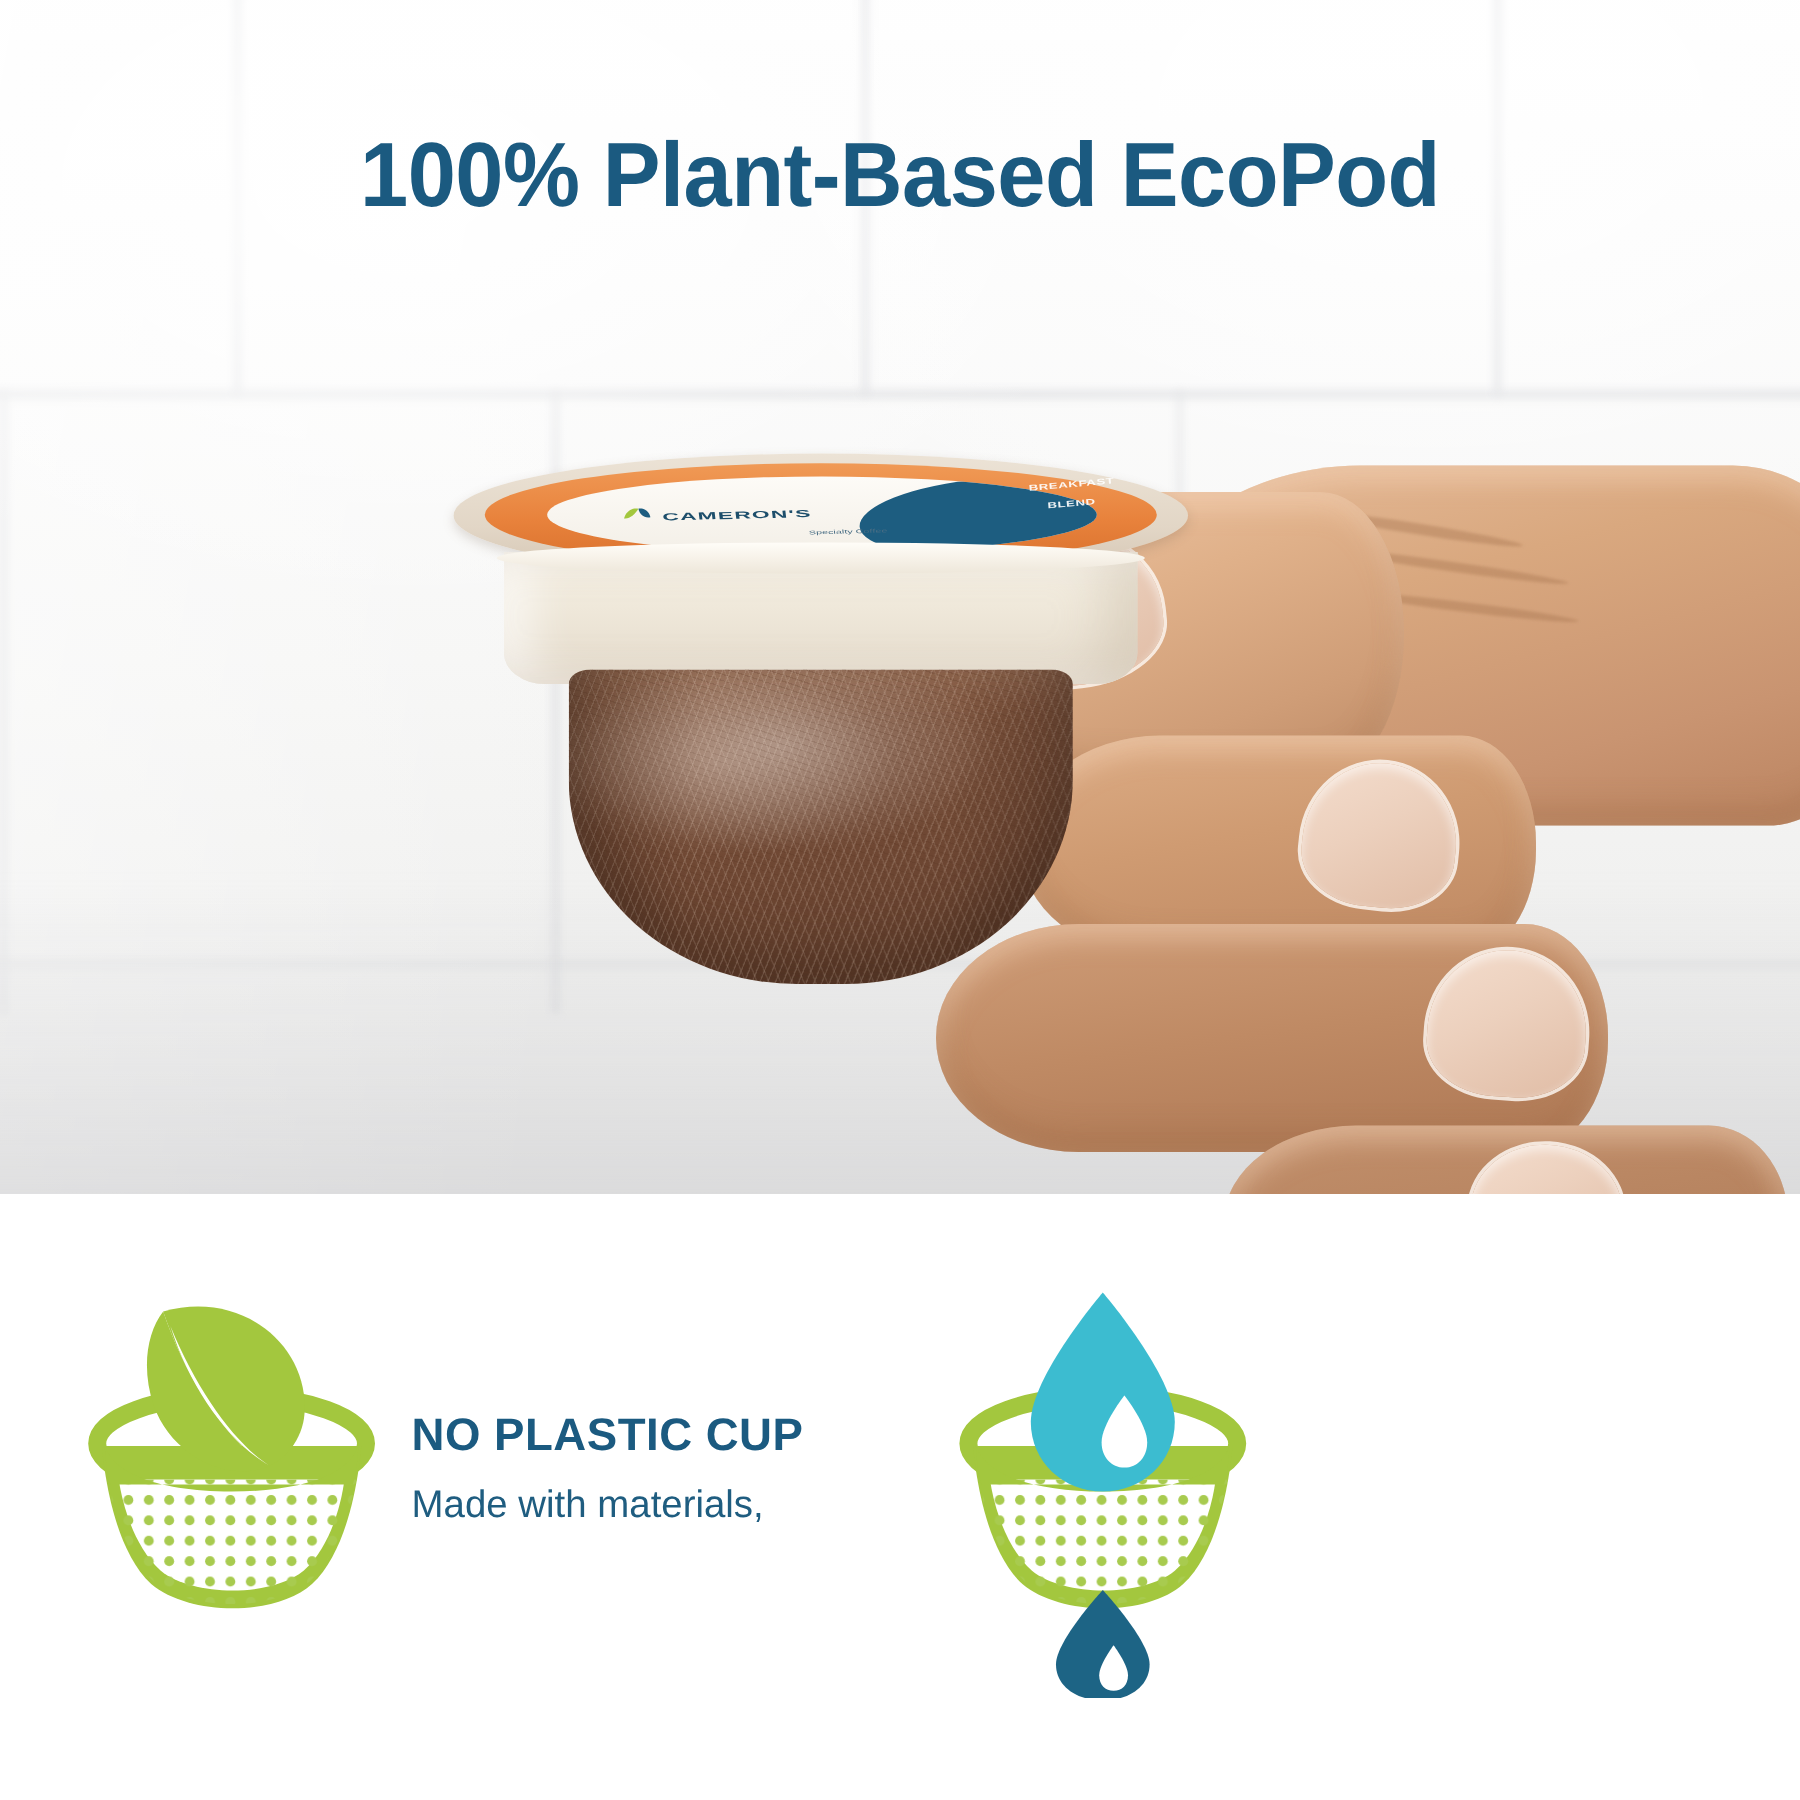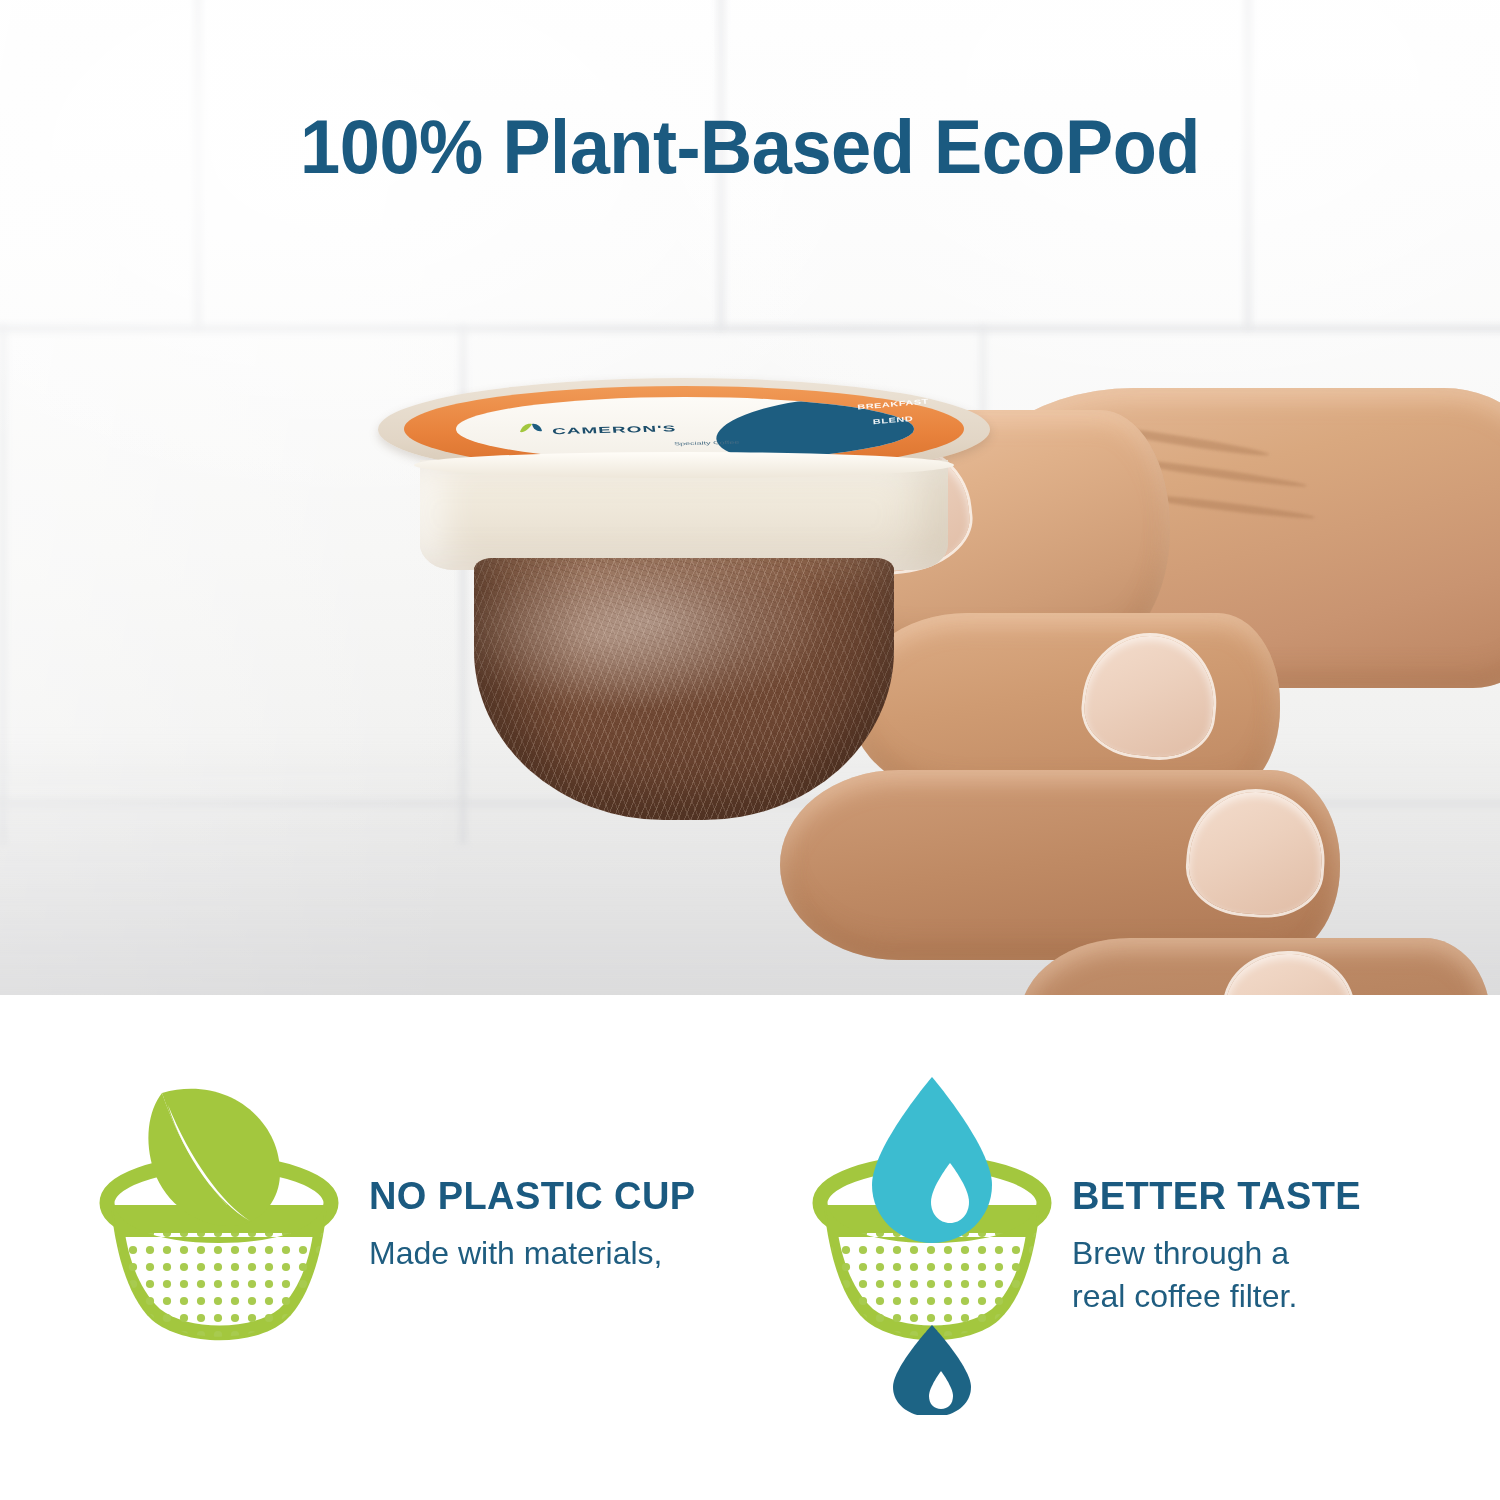--- a/index.html
+++ b/index.html
@@ -237,21 +237,21 @@
     width: 1500px;
     height: 505px;
     background: #ffffff;
     display: flex;
   }
   .feature {
     display: flex;
     align-items: flex-start;
     flex: 1;
   }
-  .feature-left  { padding: 80px 0 0 94px; }
+  .feature-left  { padding: 80px 0 0 68px; }
   .feature-right { padding: 80px 0 0 20px; }
   .feature-icon {
     width: 275px;
     flex: 0 0 275px;
   }
   .feature-icon.tall { width: 265px; flex: 0 0 265px; }
   .feature-text {
     padding-top: 100px;
   }
   .feature-title {
@@ -400,21 +400,14 @@
         </g>
         <path d="M19 124 C19 124,20 152,24 162 L226 162 C230 152,231 124,231 124 C231 150,190 168,125 168 C60 168,19 150,19 124 Z" fill="#a3c73e"></path>
 
         <path d="M125 2 C125 2,185 72,185 110 C185 143,158 168,125 168 C92 168,65 143,65 110 C65 72,125 2,125 2 Z" fill="#3cbcd0"></path>
         <path d="M143 88 C143 88,162 112,162 127 C162 139,154 148,143 148 C132 148,124 139,124 127 C124 112,143 88,143 88 Z" fill="#ffffff"></path>
 
         <path d="M125 250 C125 250,164 292,164 312 C164 330,147 342,125 342 C103 342,86 330,86 312 C86 292,125 250,125 250 Z" fill="#1d6485"></path>
         <path d="M134 296 C134 296,146 312,146 321 C146 329,141 334,134 334 C127 334,122 329,122 321 C122 312,134 296,134 296 Z" fill="#ffffff"></path>
       </svg>
     </div>
-    <div class="feature-text">
-      <h3 class="feature-title">BETTER TASTE</h3>
-      <p class="feature-body">
-        <span>Brew through a</span>
-        <span>real coffee filter.</span>
-      </p>
-    </div>
   </div>
 </div>
 
 </body></html>

